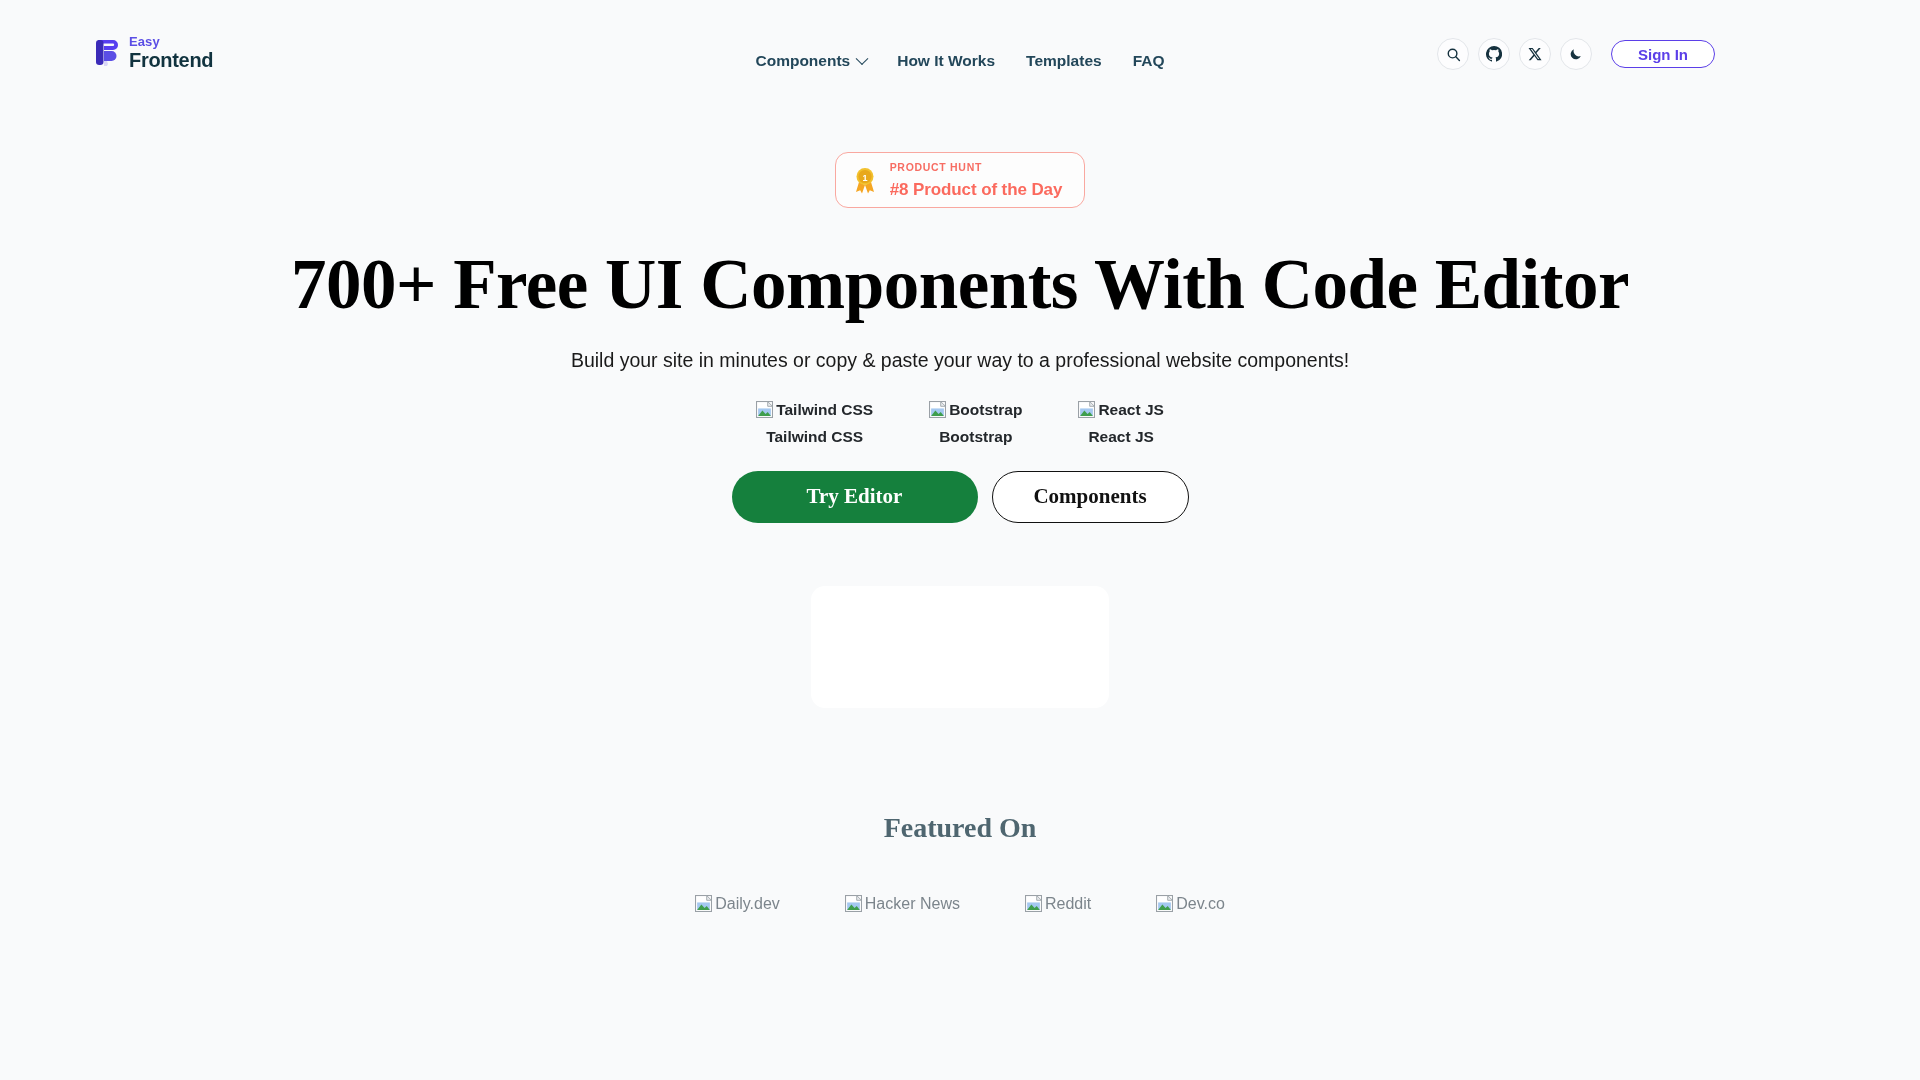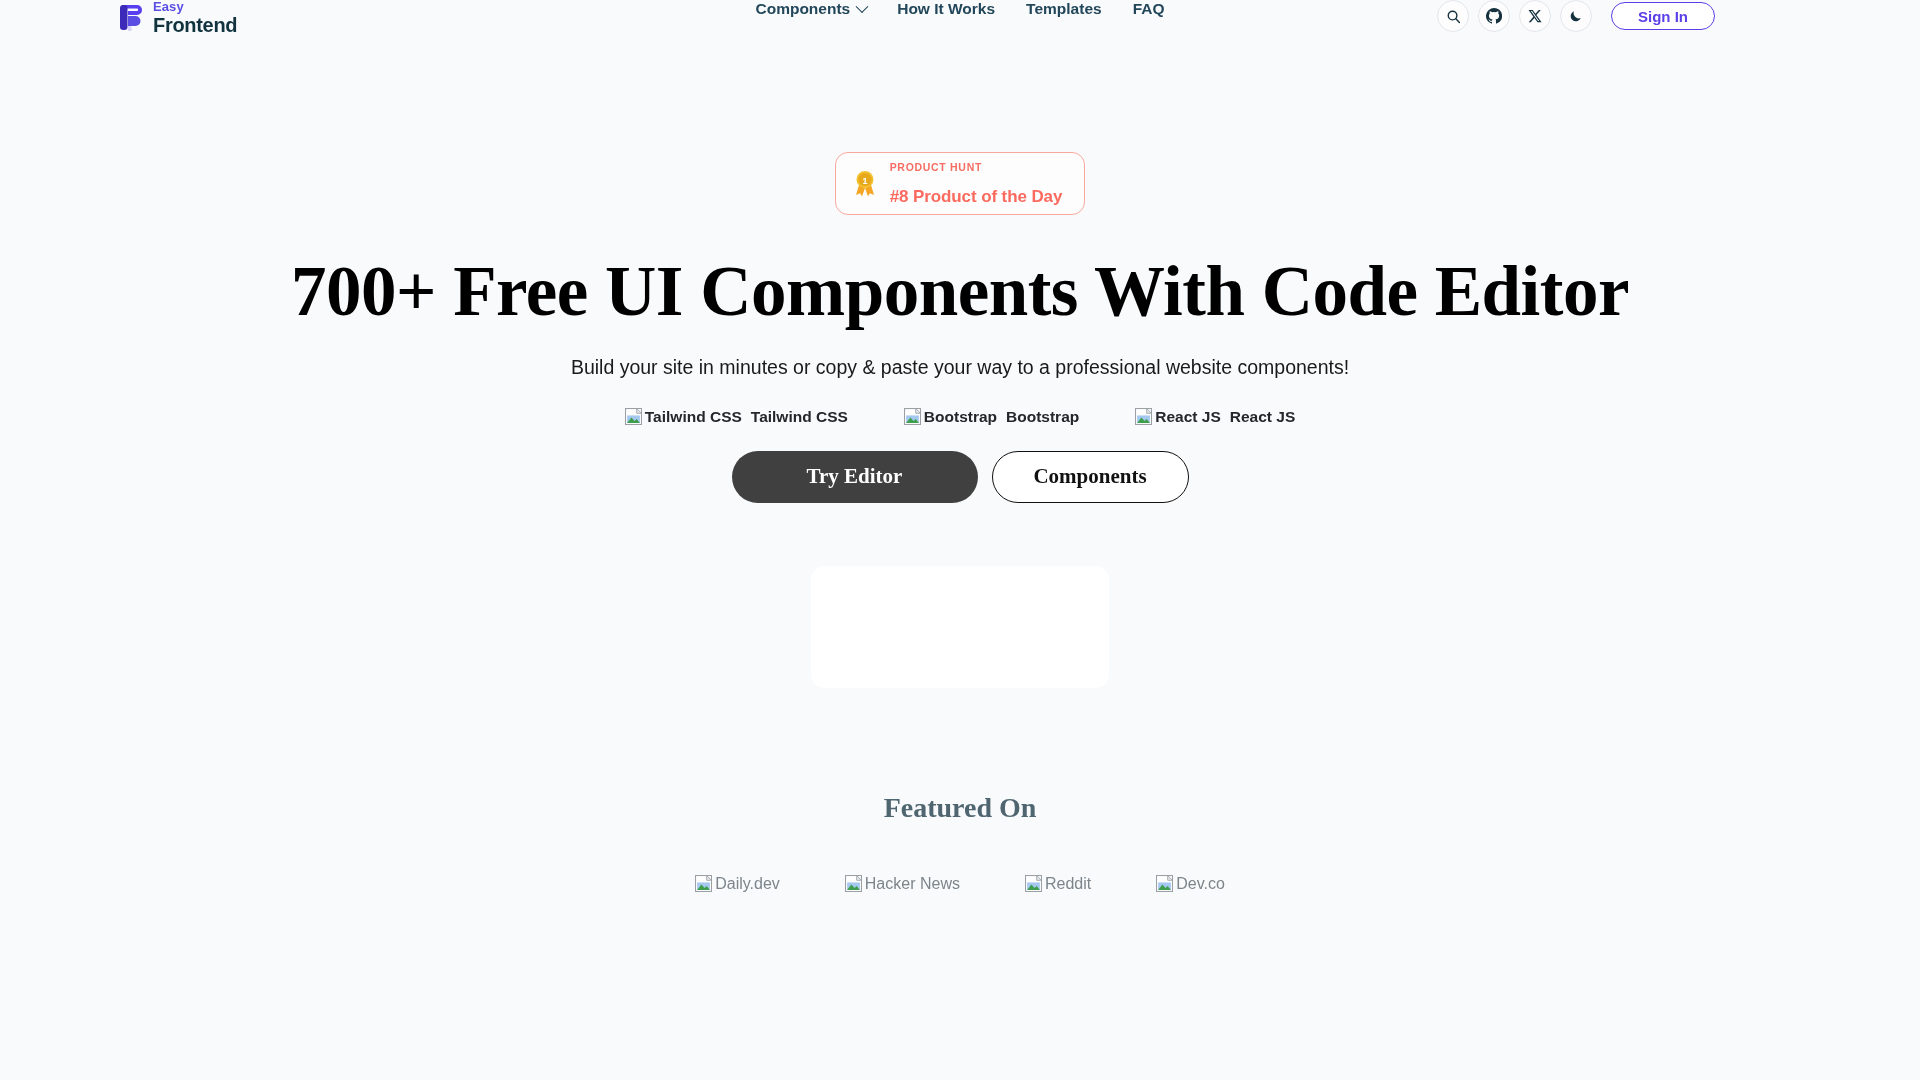--- a/index.html
+++ b/index.html
@@ -11,22 +11,22 @@
     background: #f9fafb;
     font-family: "Liberation Sans", sans-serif;
     overflow: hidden;
     position: relative;
   }
 
   
   .header {
     height: 70px;
     display: flex;
-    align-items: flex-start;
-    padding: 0 205px 0 117px;
+    align-items: flex-end;
+    padding: 0 205px 0 93px;
     position: relative;
   }
 
   .brand {
     display: flex;
     align-items: center;
     gap: 9px;
     text-decoration: none;
   }
   .brand-mark {
@@ -126,21 +126,21 @@
     background: #fdfdfd;
     padding: 9px 22px 9px 16px;
   }
   .medal { width: 26px; height: 28px; position: relative; flex: none; }
   .ph-texts { text-align: left; line-height: 1; }
   .ph-kicker {
     font-size: 10.5px;
     font-weight: 800;
     letter-spacing: .7px;
     color: #f76d63;
-    margin-bottom: 15px;
+    margin-bottom: 8px;
   }
   .ph-title {
     font-size: 17px;
     font-weight: 800;
     color: #fb6a5e;
     letter-spacing: -.1px;
   }
 
   .hero-title {
     margin-top: 37px;
@@ -166,20 +166,21 @@
     align-items: center;
     gap: 56px;
   }
   .tech-item {
     display: flex;
     align-items: center;
     gap: 9px;
     font-size: 15.5px;
     font-weight: 700;
     color: #23272b;
+    flex-direction: column;
   }
   .broken-img {
     display: inline-flex;
     align-items: center;
     gap: 3px;
     font-size: 15.5px;
     font-weight: 700;
     color: #23272b;
   }
 
@@ -200,21 +201,21 @@
     font-size: 21px;
     font-weight: 700;
     border-radius: 30px;
     cursor: pointer;
     display: flex;
     align-items: center;
     justify-content: center;
   }
   .btn-primary {
     width: 246px; height: 52px;
-    background: #404040;
+    background: #15803d;
     color: #ffffff;
     border: none;
   }
   .btn-outline {
     width: 197px; height: 52px;
     background: #ffffff;
     color: #111111;
     border: 1.6px solid #111111;
   }
 

